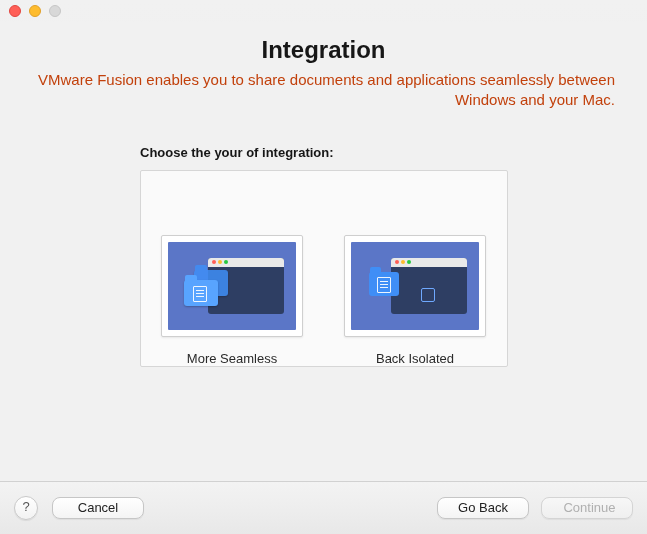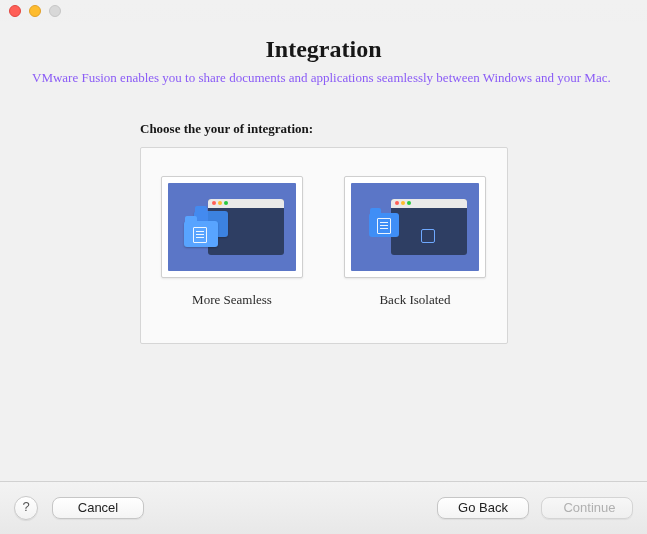--- a/index.html
+++ b/index.html
@@ -40,56 +40,55 @@
   .t-min      { background: #febc2e; border: 0.5px solid #e1a028; }
   .t-disabled { background: #d8d8d8; border: 0.5px solid #c6c6c6; }
 
   .content {
     position: absolute;
     top: 22px;
     left: 0;
     right: 0;
     bottom: 53px;
     background: #f1f1f1;
-    font-family: Liberation Serif, serif;
   }
 
   h1.page-title {
     text-align: center;
     font-size: 24px;
     font-weight: 700;
     margin: 14px 0 6px 0;
     color: #171717;
   }
 
   .subtitle {
-    text-align: left;
-    font-size: 13px;
-    color: #8b5cf6;
+    text-align: right;
+    font-size: 15px;
+    color: #c2410c;
     margin: 0 32px;
     line-height: 1.35;
   }
 
   .section-label {
     font-size: 13px;
     font-weight: 700;
     margin: 34px 0 10px 140px;
     color: #161616;
   }
 
   .option-box {
     margin: 0 auto;
     width: 368px;
     height: 197px;
     border: 1px solid #d6d6d6;
     border-radius: 2px;
     background: #fafafa;
     display: flex;
     justify-content: space-around;
-    align-items: flex-start;
+    align-items: flex-end;
     padding-top: 28px;
     box-sizing: border-box;
   }
 
   .option {
     width: 150px;
     text-align: center;
     cursor: pointer;
   }
 

